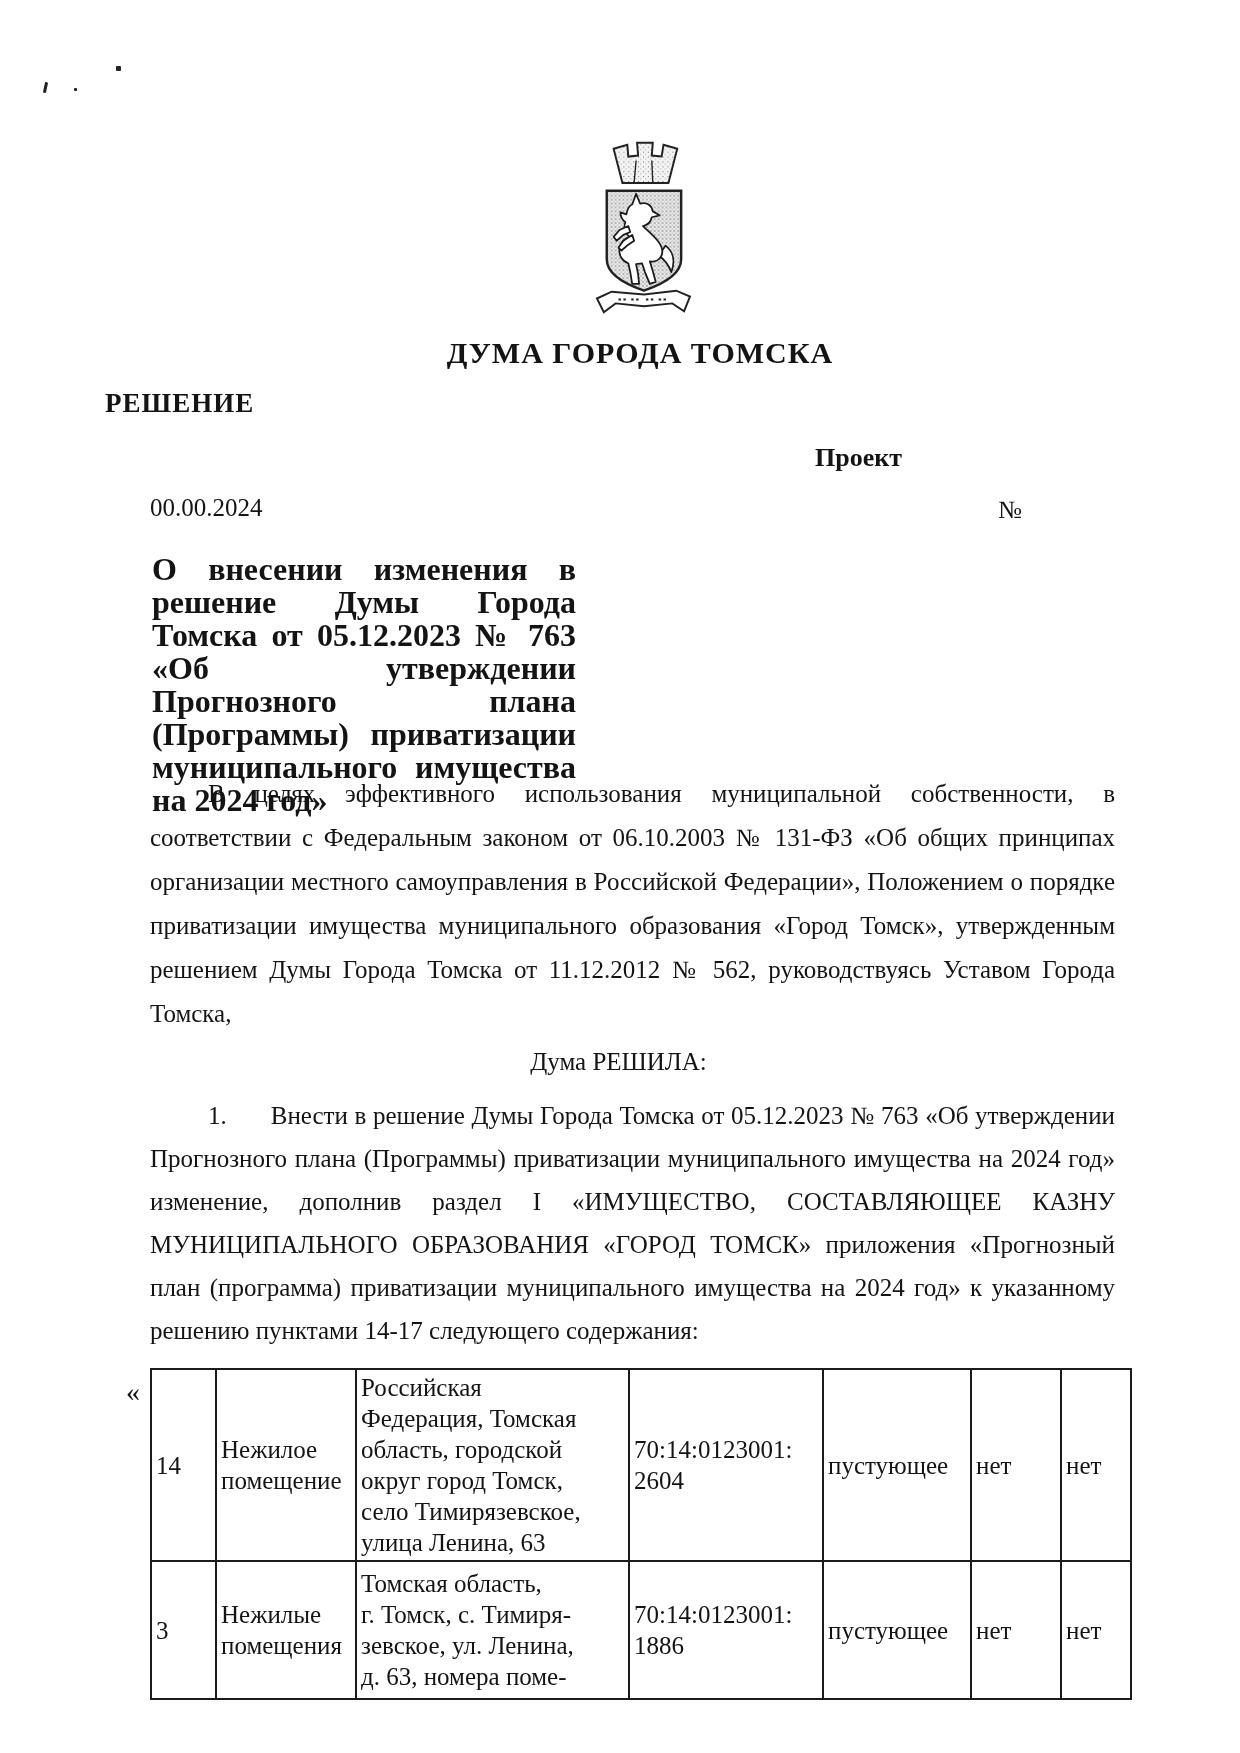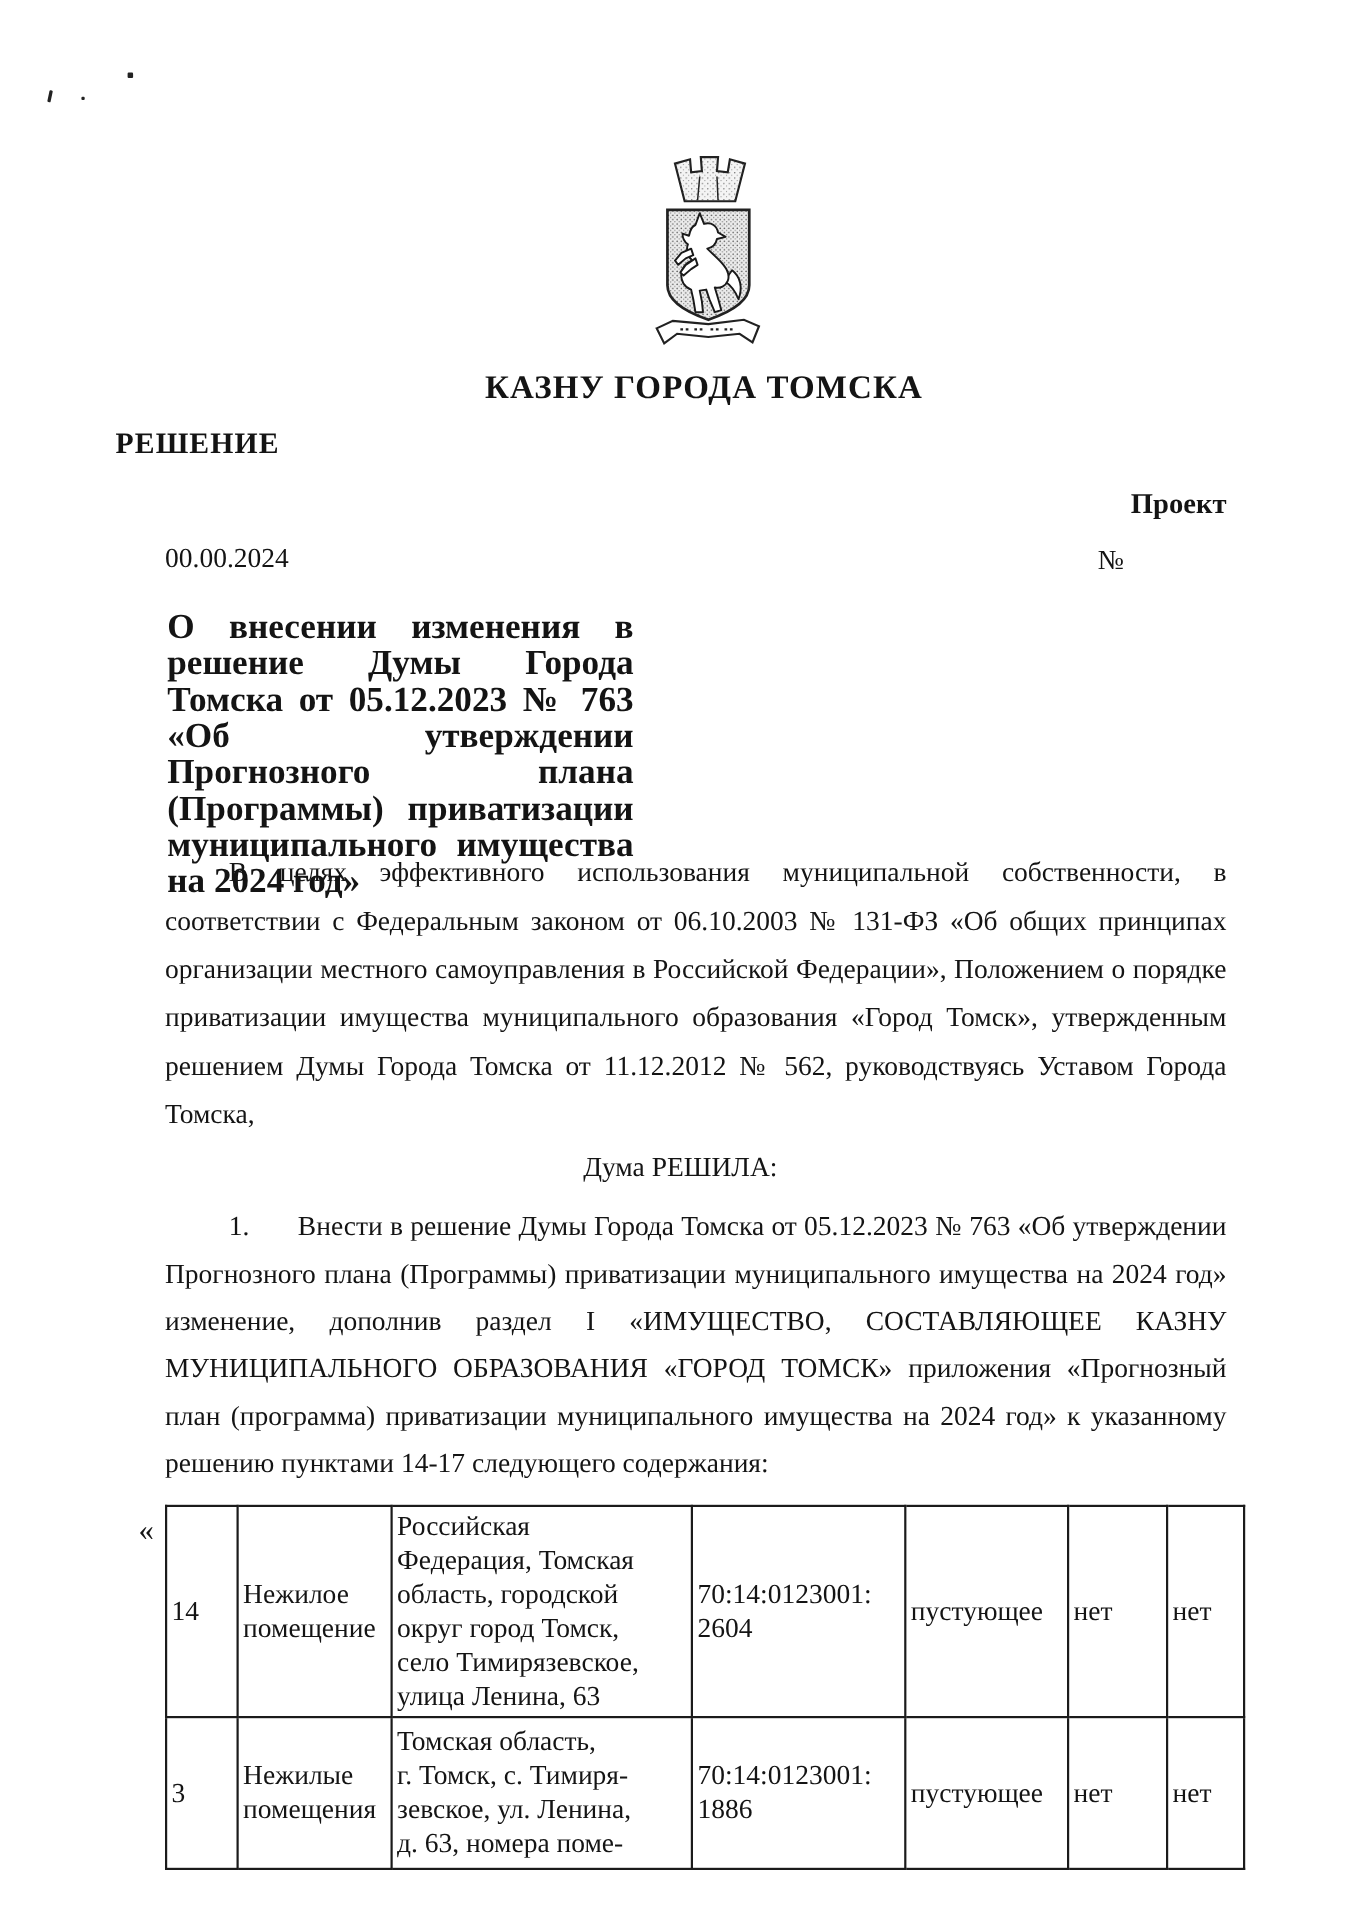--- a/index.html
+++ b/index.html
@@ -20,21 +20,21 @@
     left:105px;top:336px;width:1070px;
     text-align:center;font-weight:bold;font-size:30px;letter-spacing:1px;
     white-space:nowrap;
   }
   .doc-type{
     left:105px;top:388px;width:1070px;
     text-align:left;font-weight:bold;font-size:27px;letter-spacing:1px;
   }
   .draft{
     left:815px;top:443px;width:300px;
-    text-align:right;font-weight:bold;font-size:26px;
+    font-weight:bold;font-size:26px;
   }
   .doc-date{left:150px;top:494px;font-size:25px;}
   .doc-no{left:998px;top:496px;font-size:25px;}
   
   .subject{
     left:152px;top:553px;width:424px;
     font-weight:bold;font-size:32px;line-height:33px;
     text-align:justify;
   }
   
@@ -106,21 +106,21 @@
         <path d="M50 101 L41 107 L36 114 L39 117 L46 111 L52 107 Z"></path>
       </g>
 
       <g>
         <path d="M14 166 L29 159 L62 162 L95 158 L109 164 L103 179 L91 171 L62 174 L33 171 L21 180 Z" fill="#ffffff" stroke="#222" stroke-width="2"></path>
         <path d="M36 167 h8 m5 0 h10 m5 0 h8 m5 0 h9" stroke="#222" stroke-width="2" stroke-dasharray="2.5 2.5" fill="none"></path>
       </g>
     </svg>
   </div>
 
-  <div class="abs org-title">КАЗНУ ГОРОДА ТОМСКА</div>
+  <div class="abs org-title">ДУМА ГОРОДА ТОМСКА</div>
   <div class="abs doc-type">РЕШЕНИЕ</div>
   <div class="abs draft">Проект</div>
   <div class="abs doc-date">00.00.2024</div>
   <div class="abs doc-no">№</div>
 
   <div class="abs subject">О внесении изменения в решение Думы Города Томска от 05.12.2023 № 763 «Об утверждении Прогнозного плана (Программы) приватизации муниципального имущества на 2024 год»</div>
 
   <p class="abs preamble" style="margin:0">В целях эффективного использования муниципальной собственности, в соответствии с Федеральным законом от 06.10.2003 № 131-ФЗ «Об общих принципах организации местного самоуправления в Российской Федерации», Положением о порядке приватизации имущества муниципального образования «Город Томск», утвержденным решением Думы Города Томска от 11.12.2012 № 562, руководствуясь Уставом Города Томска,</p>
 
   <div class="abs resolved">Дума РЕШИЛА:</div>

